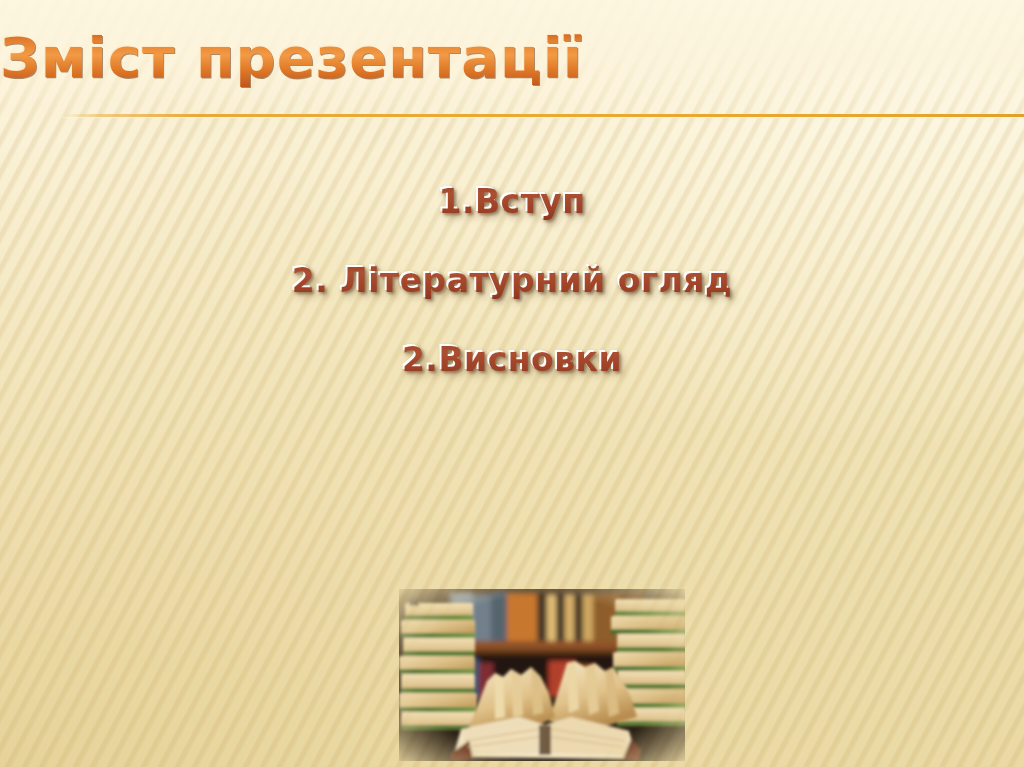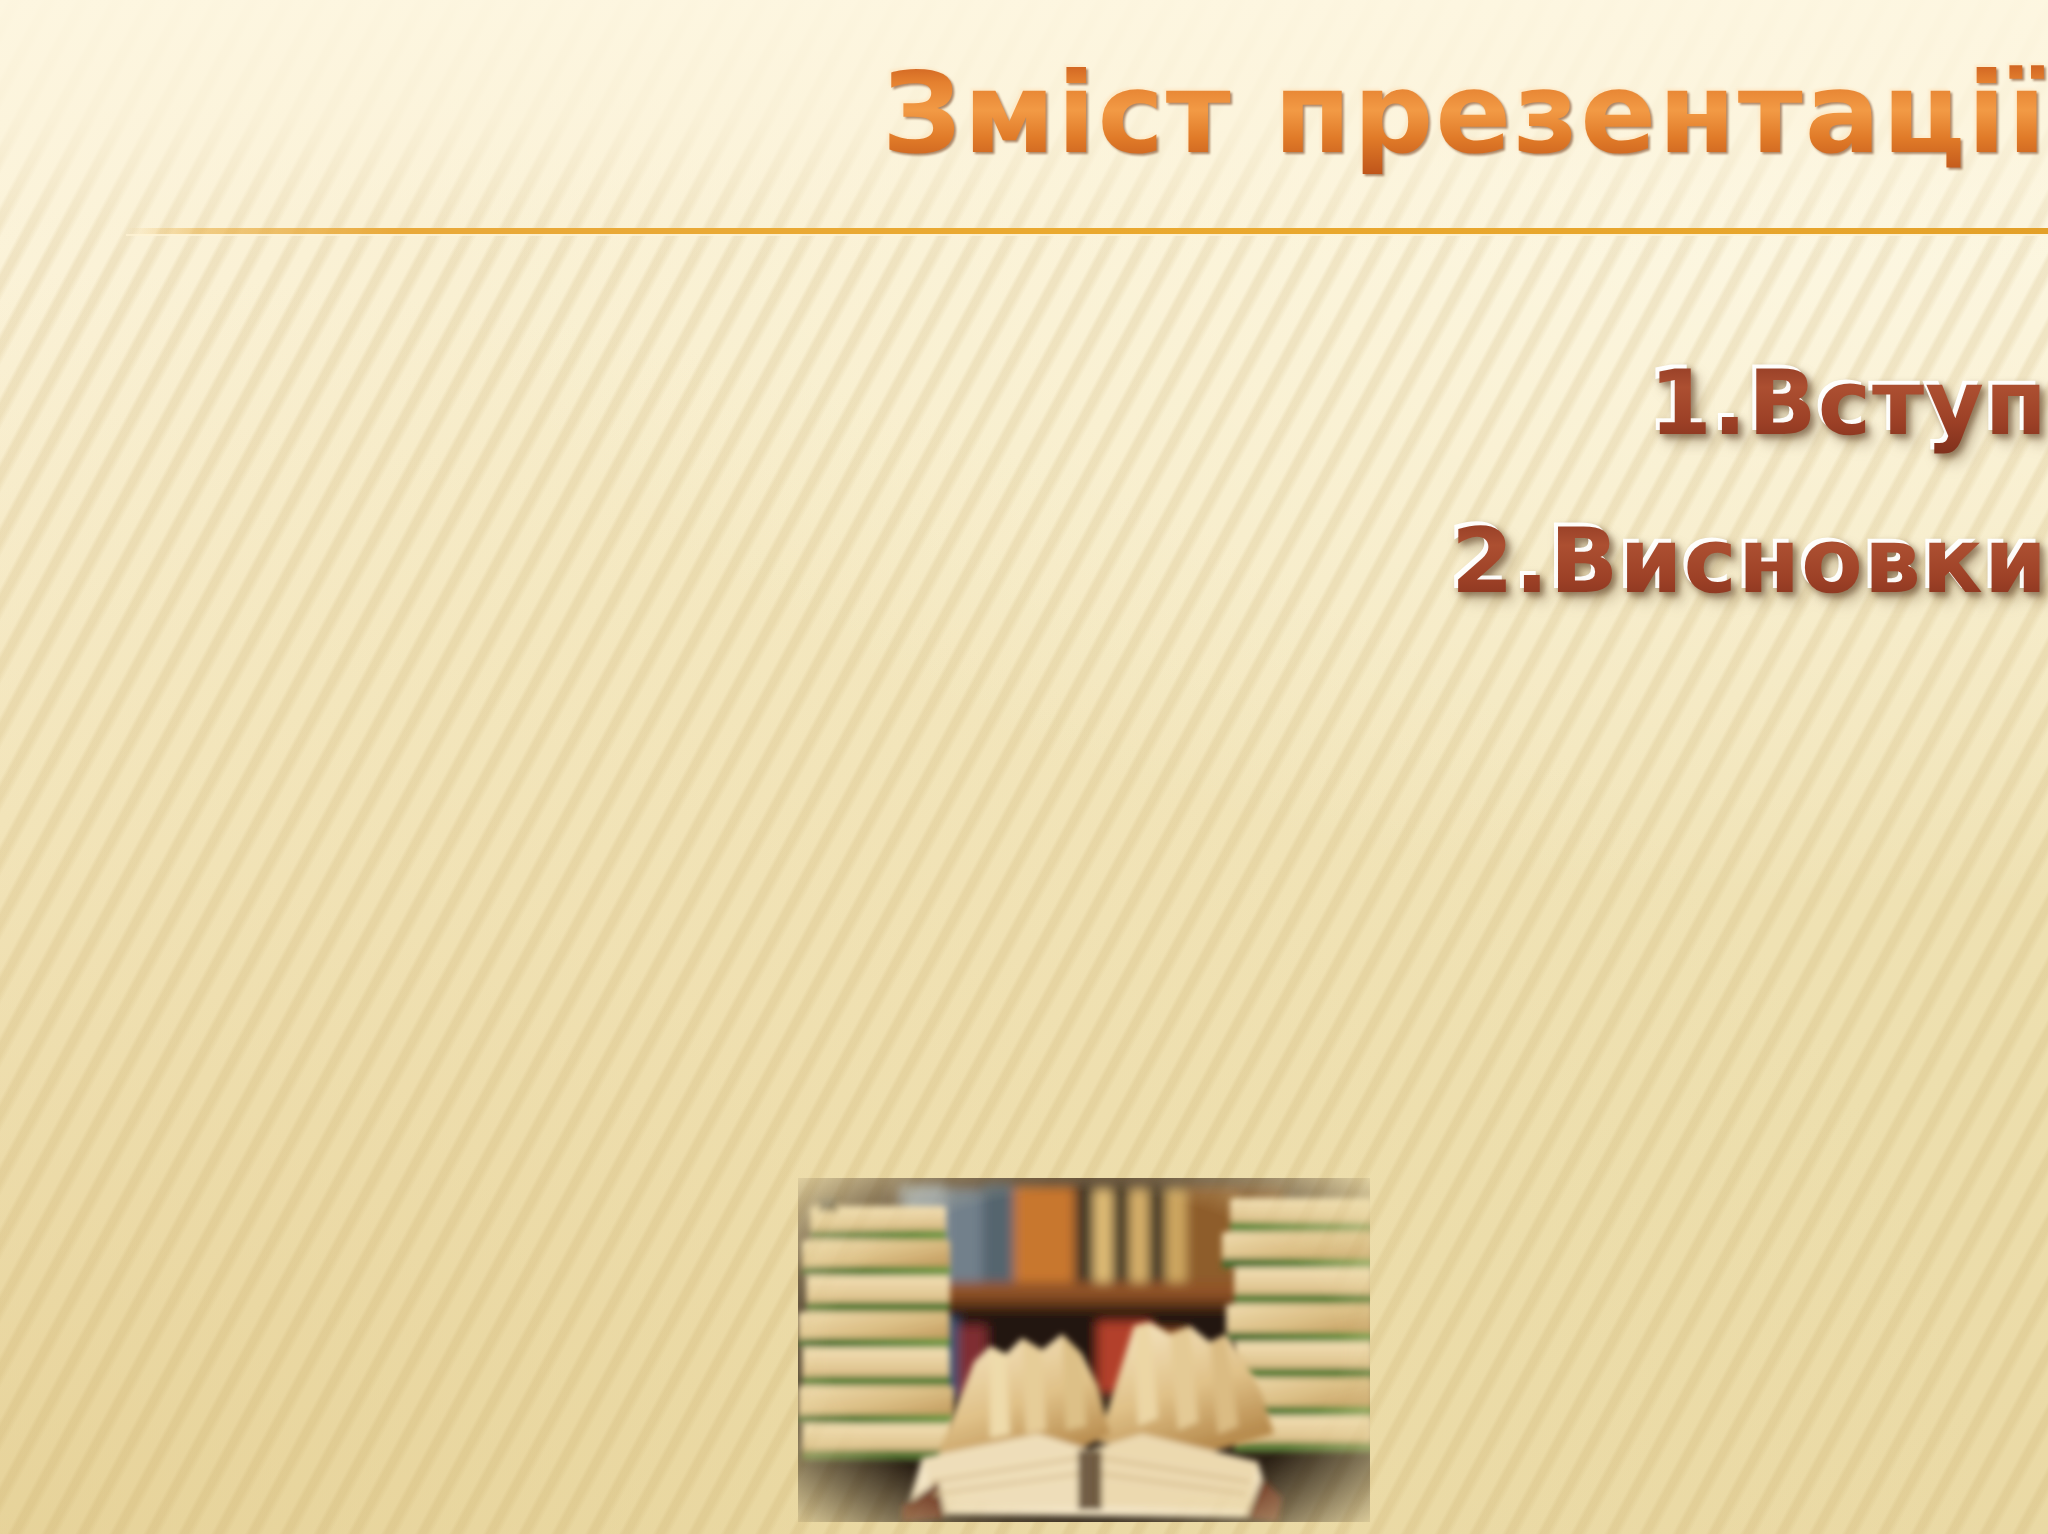--- a/index.html
+++ b/index.html
@@ -59,21 +59,21 @@
         rgba(250,241,214,0.00) 100%);
     pointer-events: none;
   }
 
   
   #title-block {
     position: absolute;
     left: 0;
     top: 28px;
     width: 1024px;
-    text-align: right;
+    text-align: left;
   }
 
   #title {
     display: inline-block;
     margin: 0;
     font-family: "DejaVu Sans", "Liberation Sans", sans-serif;
     font-size: 56px;
     font-weight: 700;
     letter-spacing: 1px;
     line-height: 1.06;
@@ -117,41 +117,40 @@
     top: 162px;
     width: 1024px;
     text-align: center;
     list-style: none;
     margin: 0;
     padding: 0;
   }
 
   .contents-item {
     font-family: "DejaVu Sans", "Liberation Sans", sans-serif;
-    font-size: 45px;
+    font-size: 33px;
     font-weight: 700;
     line-height: 79px;
     letter-spacing: 0.5px;
     white-space: nowrap;
     color: #9e3f26;
     background: linear-gradient(180deg,
         #5e2314 0%,
         #8c3722 18%,
         #ac4f31 40%,
         #9c4026 62%,
         #7d2e1b 84%,
         #5d2112 100%);
     -webkit-background-clip: text;
     background-clip: text;
     -webkit-text-fill-color: transparent;
     filter:
       drop-shadow(-1.3px -1.3px 0.2px rgba(255,255,255,0.95))
       drop-shadow(2px 2.4px 1.6px rgba(92,62,36,0.55))
       drop-shadow(3.5px 4px 3px rgba(120,96,60,0.32));
-    text-align: right;
   }
 
   
   #books-photo {
     position: absolute;
     left: 399px;
     top: 589px;
     width: 286px;
     height: 172px;
     overflow: hidden;
@@ -171,20 +170,21 @@
 
   <div id="stripe-fade"></div>
 
   <div id="title-block">
     <h1 id="title">Зміст  презентації</h1>
   </div>
   <div id="title-rule"></div>
 
   <ul id="contents-list">
     <li class="contents-item">1.Вступ</li>
+    <li class="contents-item">2. Літературний  огляд</li>
     <li class="contents-item">2.Висновки</li>
   </ul>
 
   <div id="books-photo" aria-label="Відкриті книги та стоси книг на полиці">
     <svg width="286" height="172" viewBox="0 0 286 172" xmlns="http://www.w3.org/2000/svg">
       <defs>
         <linearGradient id="gBack" x1="0" y1="0" x2="0" y2="1">
           <stop offset="0%" stop-color="#4b3b2c"></stop>
           <stop offset="55%" stop-color="#2a211a"></stop>
           <stop offset="100%" stop-color="#19120e"></stop>

